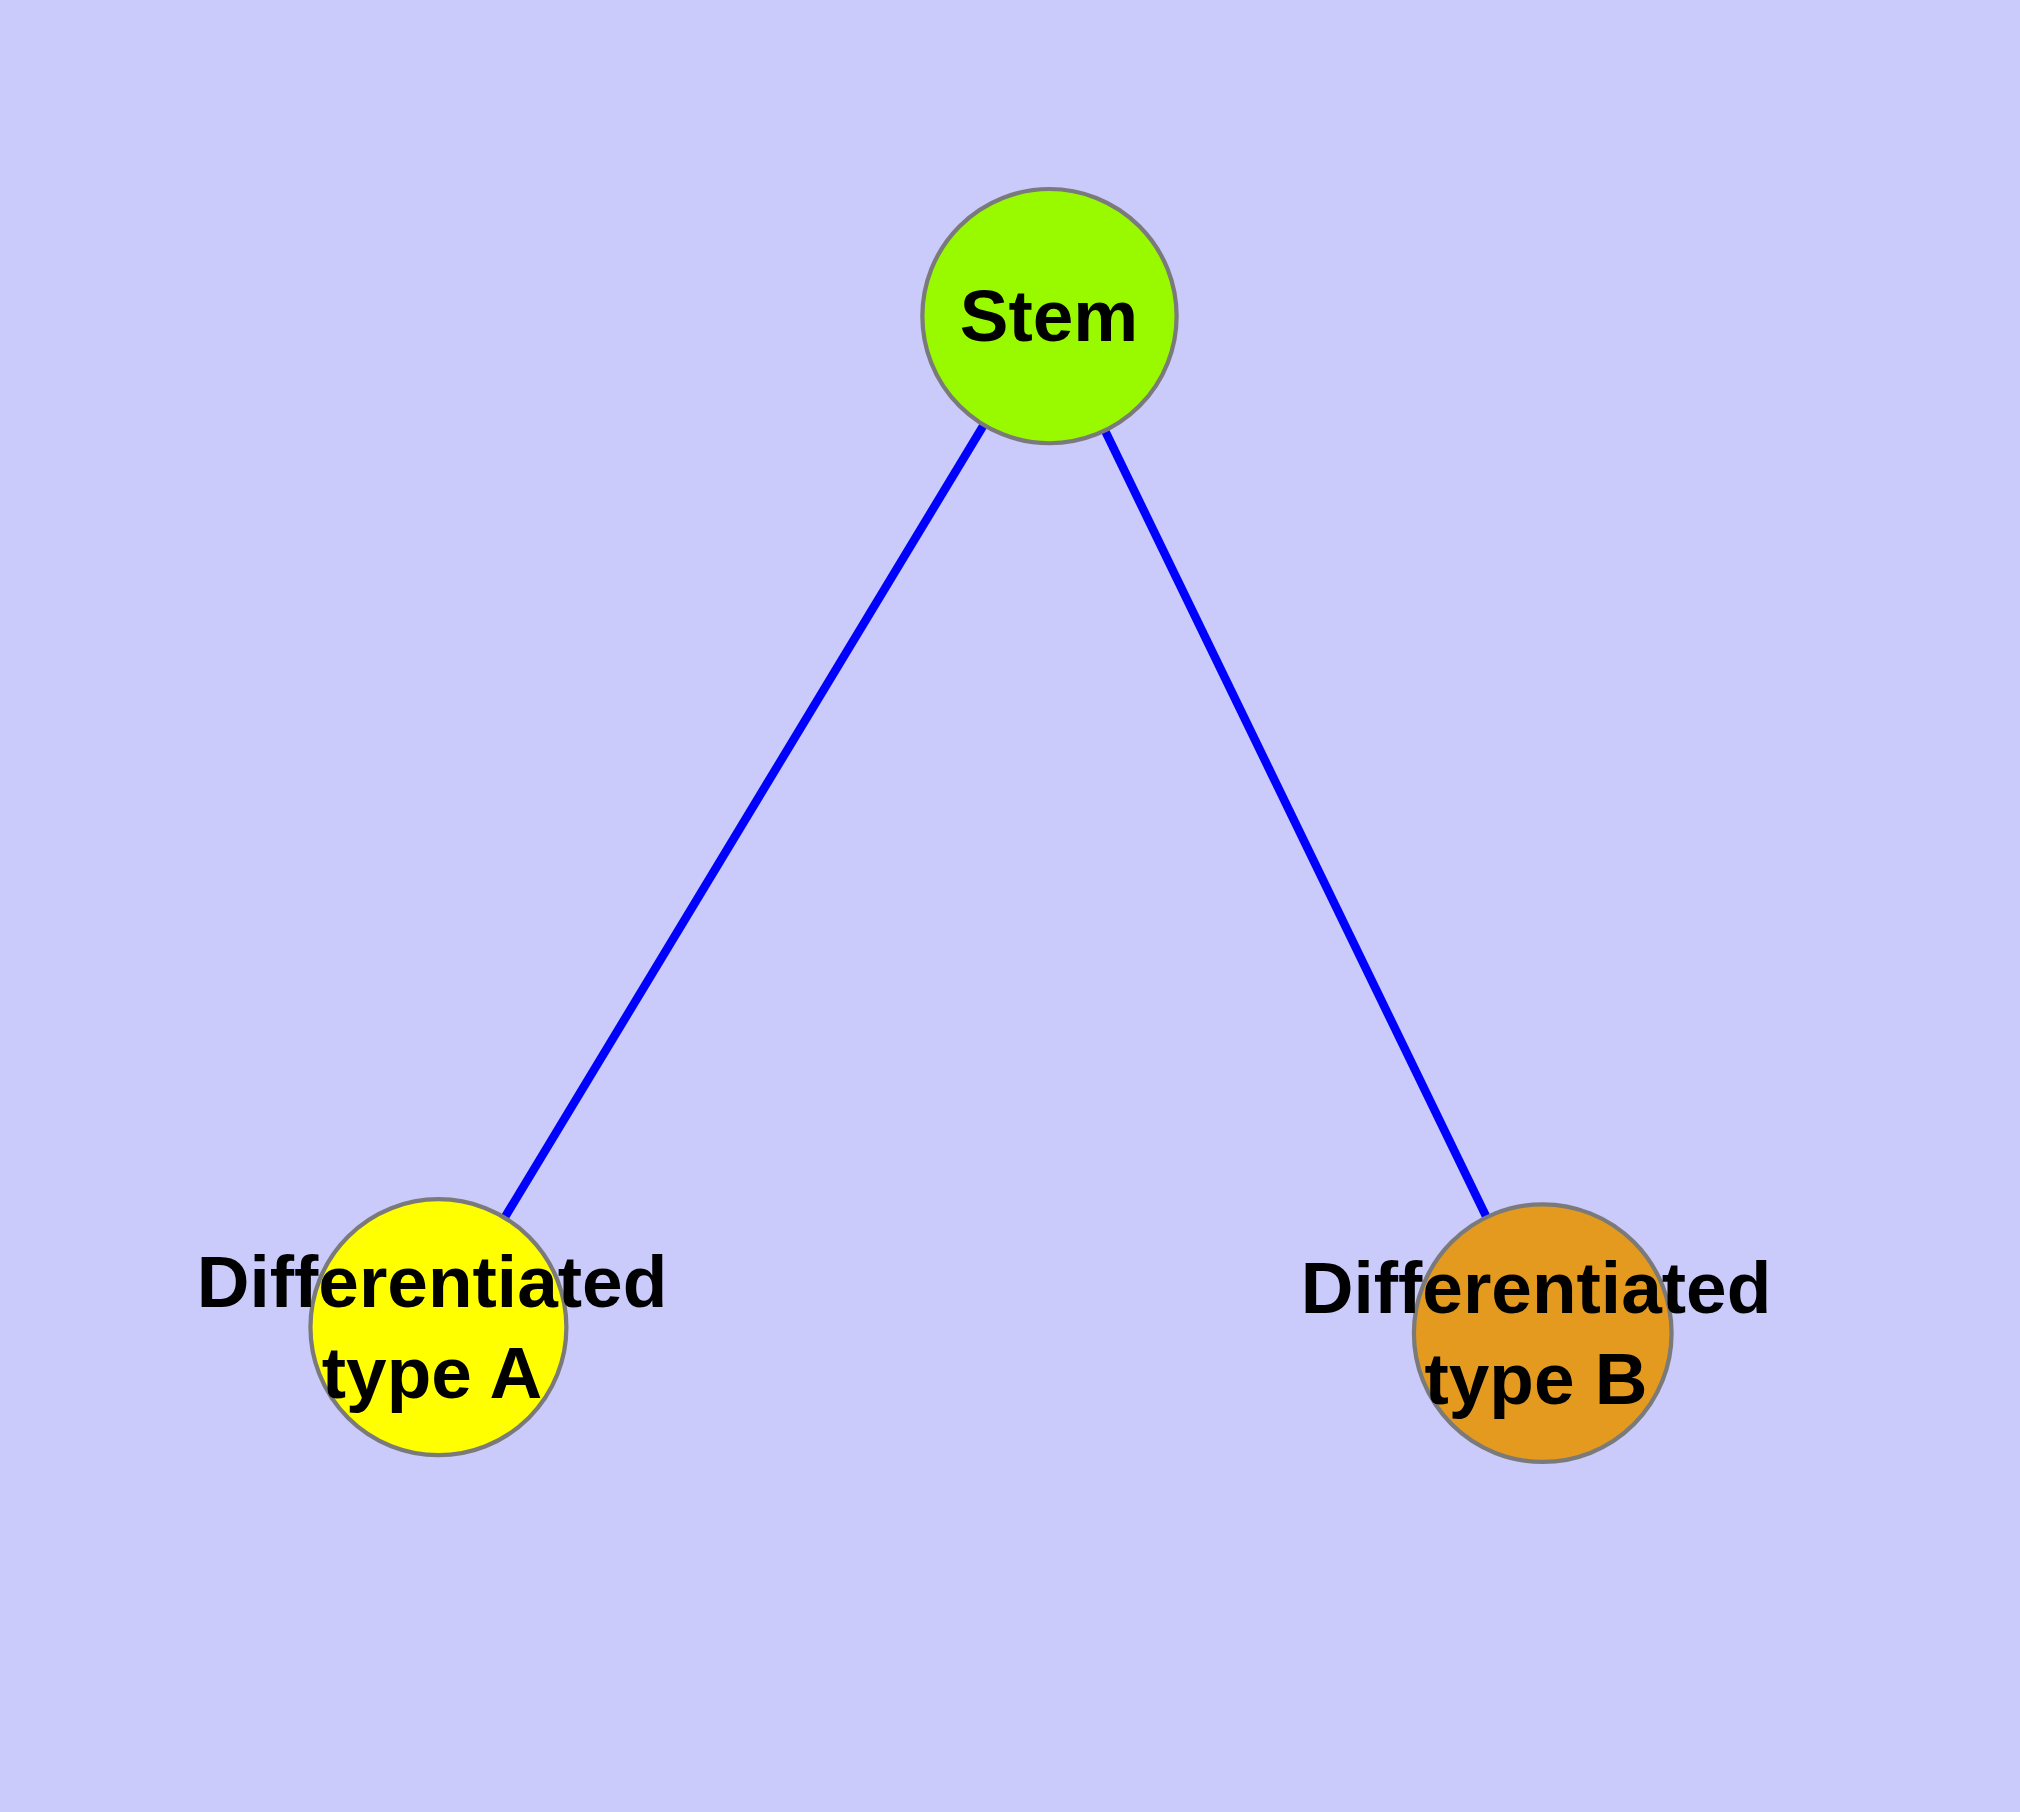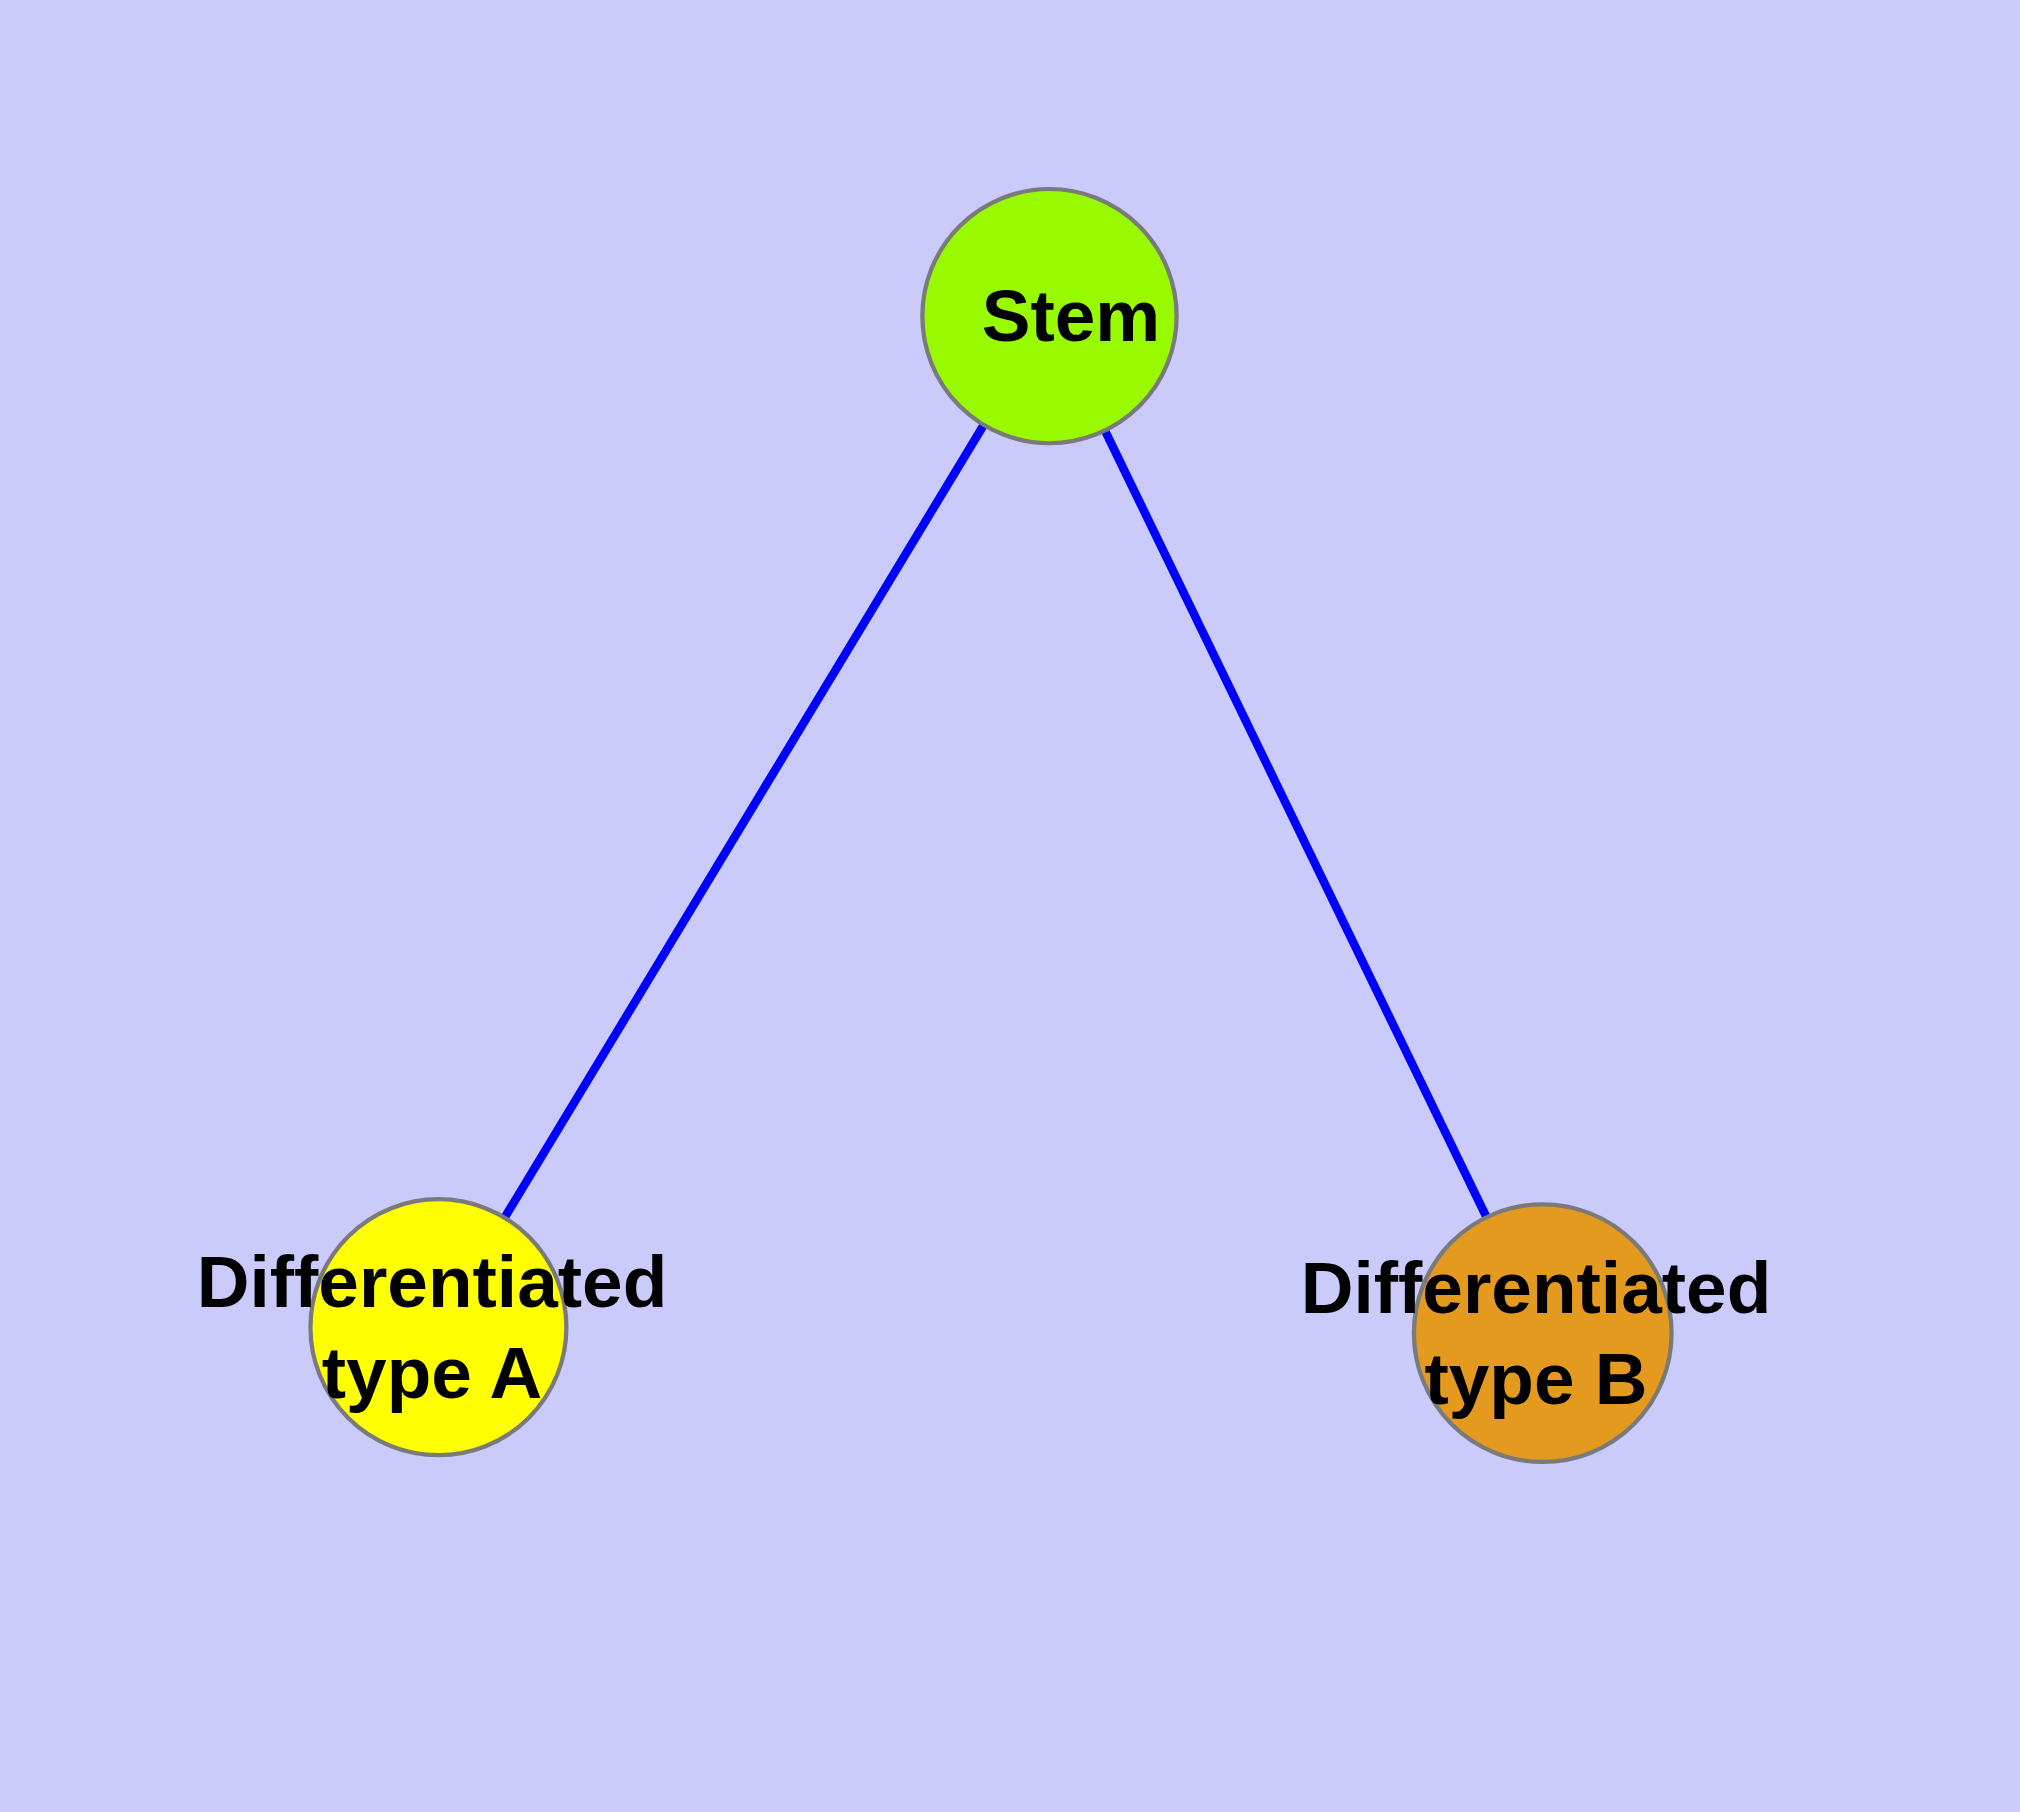--- a/index.html
+++ b/index.html
@@ -28,21 +28,21 @@
     position: absolute;
     transform: translate(-50%, -50%);
     font-weight: bold;
     font-size: 73px;
     line-height: 1.25;
     color: #000000;
     text-align: center;
     white-space: pre-line;
     pointer-events: none;
   }
-  .node-label--stem   { left: 1071px; top: 316px;  }
+  .node-label--stem   { left: 1049px; top: 316px;  }
   .node-label--type-a { left: 432px;  top: 1327px; }
   .node-label--type-b { left: 1536px; top: 1333px; }
 </style>
 </head>
 <body>
 
 <div class="diagram-canvas">
 
   <svg width="2021" height="1812" viewBox="0 0 2384 2138">
 

